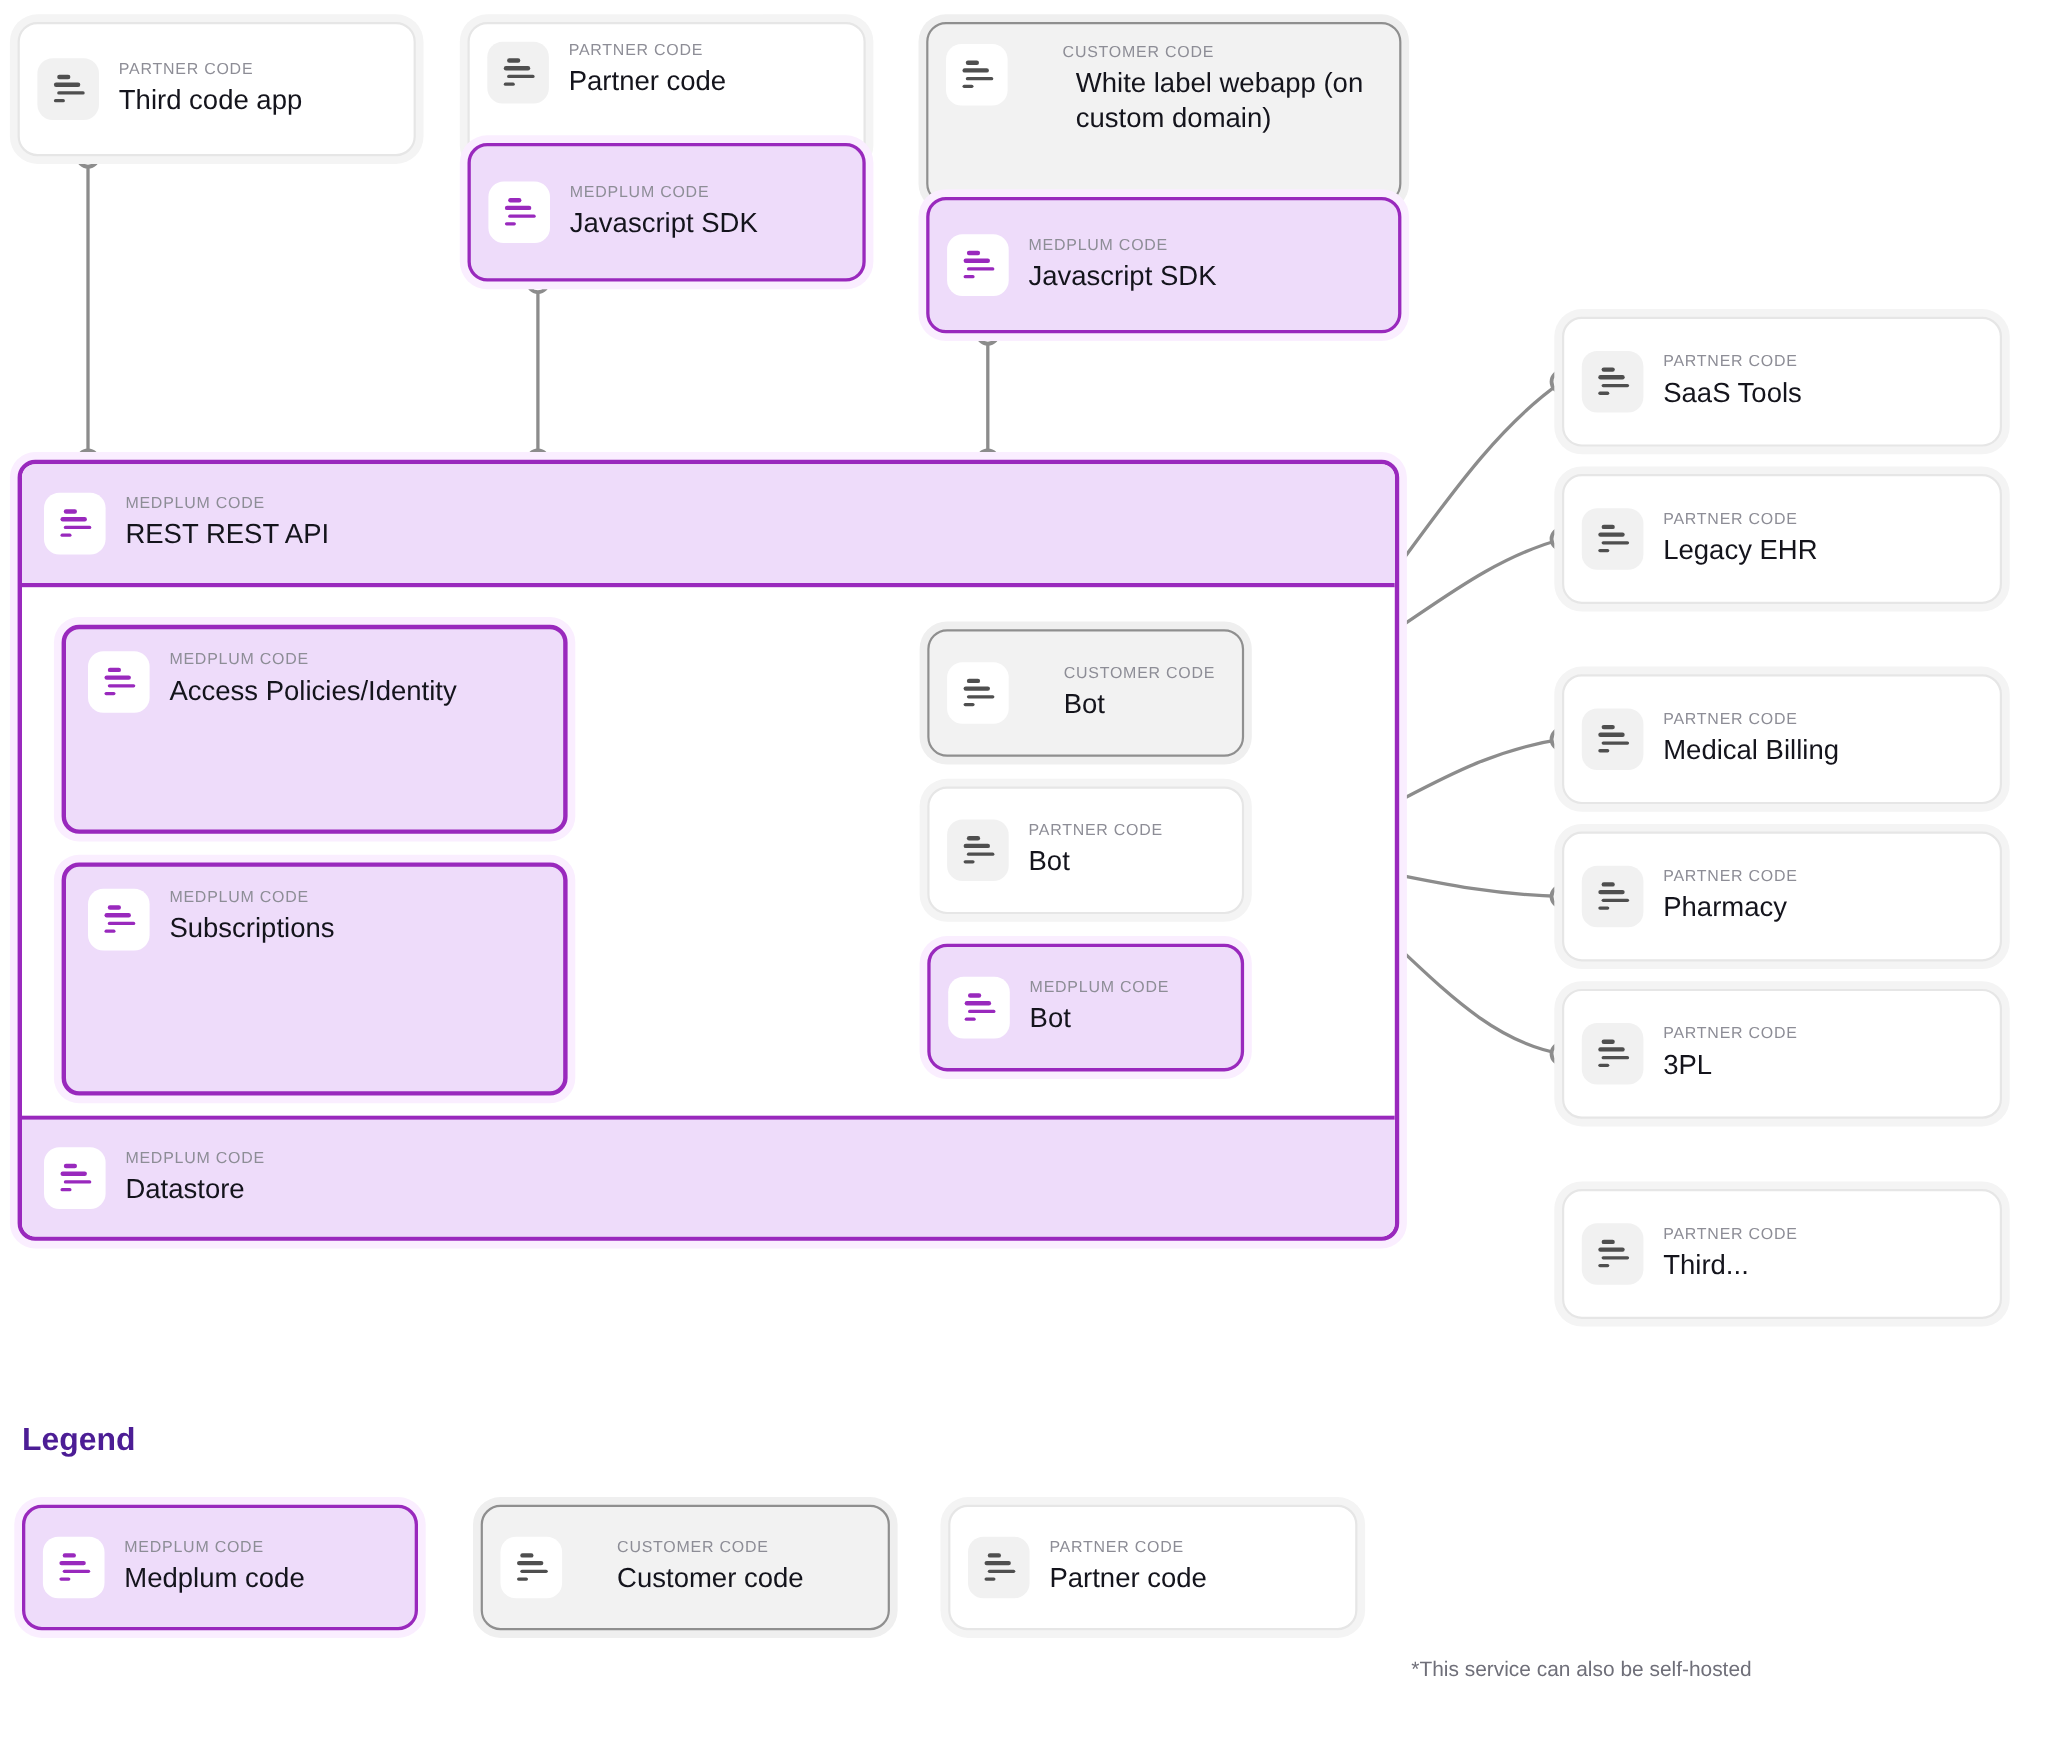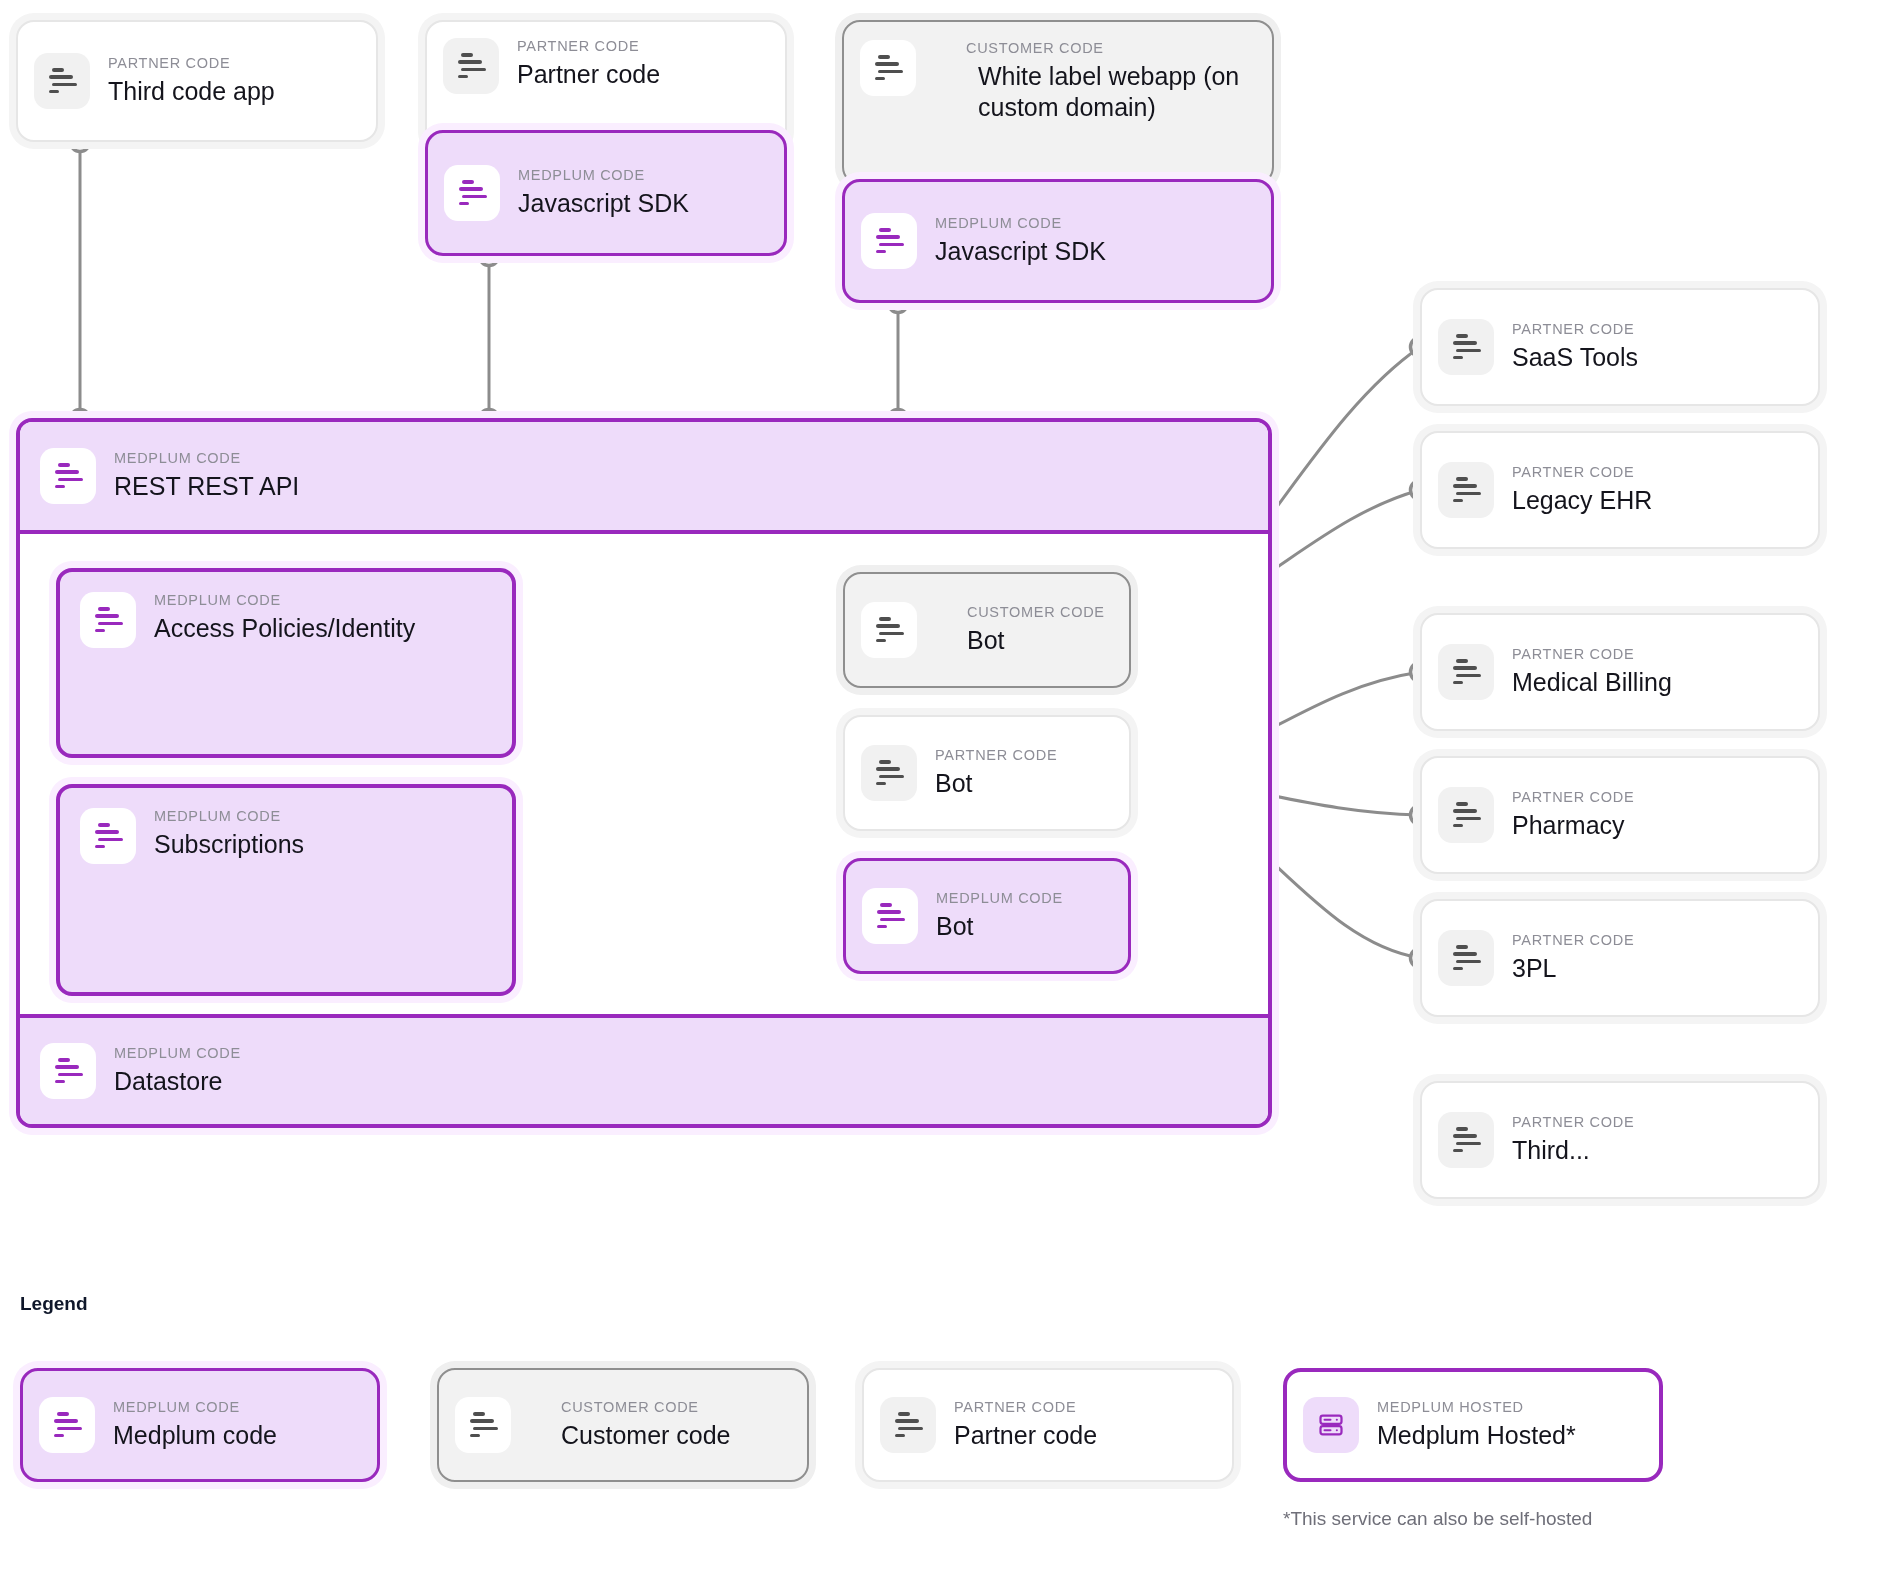--- a/index.html
+++ b/index.html
@@ -169,23 +169,23 @@
     align-items: flex-start;
     padding: 20px;
     z-index: 4;
     box-shadow: 0 0 0 7px #faeeff;
   }
 
   
   #legend-heading {
     position: absolute;
     left: 20px; top: 1293px;
-    font-size: 19px;
+    font-size: 29px;
     font-weight: bold;
-    color: #0f172a;
+    color: #4c1d95;
   }
   #legend-note {
     position: absolute;
     left: 1283px; top: 1508px;
     font-size: 19px;
     color: #6f6f79;
     white-space: nowrap;
   }
 </style>
 </head>
@@ -538,32 +538,16 @@
           <i></i>
           <i></i>
         </span>
     </span>
     <span class="txt">
       <span class="kicker">PARTNER CODE</span>
       <span class="title">Partner code</span>
     </span>
   </div>
 
-  <div class="card v-hosted" style="left:1283px; top:1368px; width:380px; height:114px;">
-    <span class="tile tile-purple">
-      <svg class="glyph-server" viewBox="0 0 24 24" fill="none" stroke="#9929bd" stroke-width="1.9" stroke-linecap="round" stroke-linejoin="round">
-        <rect x="3" y="4" width="18" height="7" rx="2"></rect>
-        <rect x="3" y="13" width="18" height="7" rx="2"></rect>
-        <line x1="6.5" y1="7.5" x2="11.5" y2="7.5"></line>
-        <line x1="6.5" y1="16.5" x2="11.5" y2="16.5"></line>
-        <circle cx="17" cy="7.5" r="0.9" fill="#9929bd" stroke="none"></circle>
-        <circle cx="17" cy="16.5" r="0.9" fill="#9929bd" stroke="none"></circle>
-      </svg>
-    </span>
-    <span class="txt">
-      <span class="kicker">MEDPLUM HOSTED</span>
-      <span class="title">Medplum Hosted*</span>
-    </span>
-  </div>
 
   <div id="legend-note">*This service can also be self-hosted</div>
 
 </div>
 
 </body></html>

